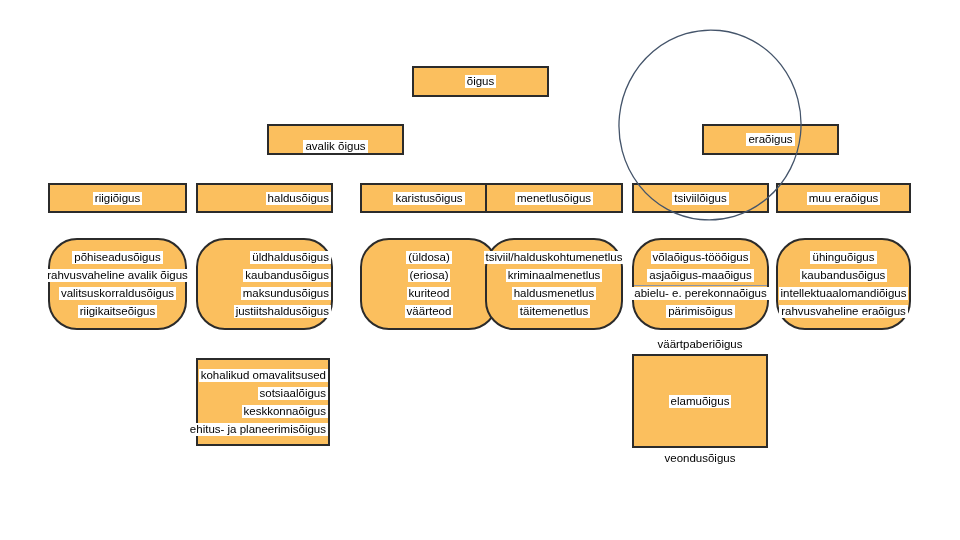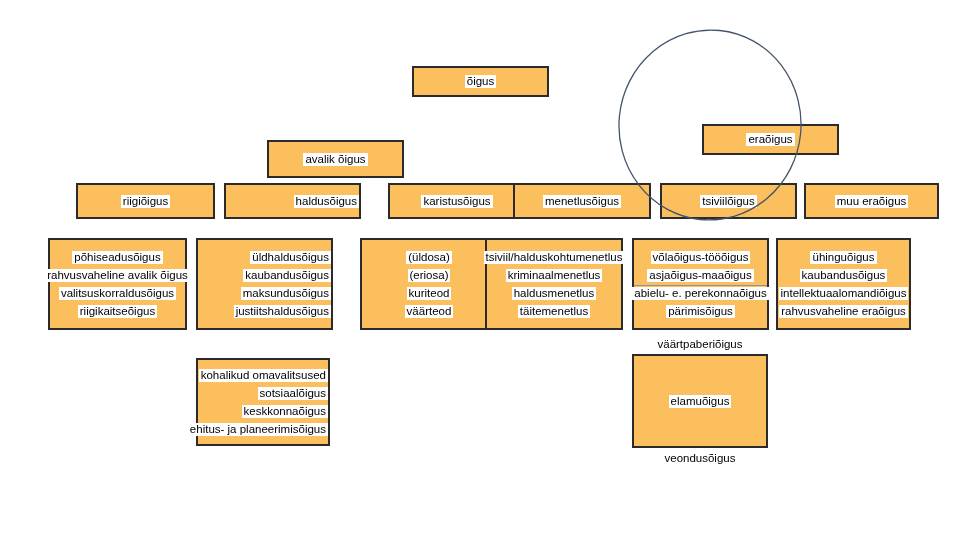--- a/index.html
+++ b/index.html
@@ -12,24 +12,24 @@
     background:#FBBF5E;border:2px solid #2B2B2B;
     display:flex;flex-direction:column;align-items:center;justify-content:center;
     row-gap:5px;
   }
   .node .line{
     background:#FFFFFF;color:#000;font-size:11.5px;line-height:13px;
     padding:0 2px;white-space:nowrap;text-align:center;
   }
   
   .n-root   {left:412px;top:66px;width:137px;height:31px;}
-  .n-avalik {left:267px;top:140px;width:137px;height:38px;}
+  .n-avalik {left:267px;top:124px;width:137px;height:31px;justify-content:flex-end;}
   .n-era    {left:702px;top:124px;width:137px;height:31px;}
-  .r3       {top:183px;height:36px;margin-left:28px;}
-  .r4       {top:238px;height:92px;}
+  .r3       {top:183px;height:30px;}
+  .r4       {top:238px;height:92px;border-radius:29px;}
   .c1{left:48px;width:139px;}
   .c2{left:196px;width:137px;align-items:flex-end;}
   .c3{left:360px;width:138px;}
   .c4{left:485px;width:138px;}
   .c5{left:632px;width:137px;}
   .c6{left:776px;width:135px;}
   .n-l5a{left:196px;top:358px;width:134px;height:88px;align-items:flex-end;}
   .n-l5b{left:632px;top:354px;width:136px;height:94px;gap:44px;}
   .underline-mark{
     position:absolute;left:0;right:0;top:45px;height:0;

